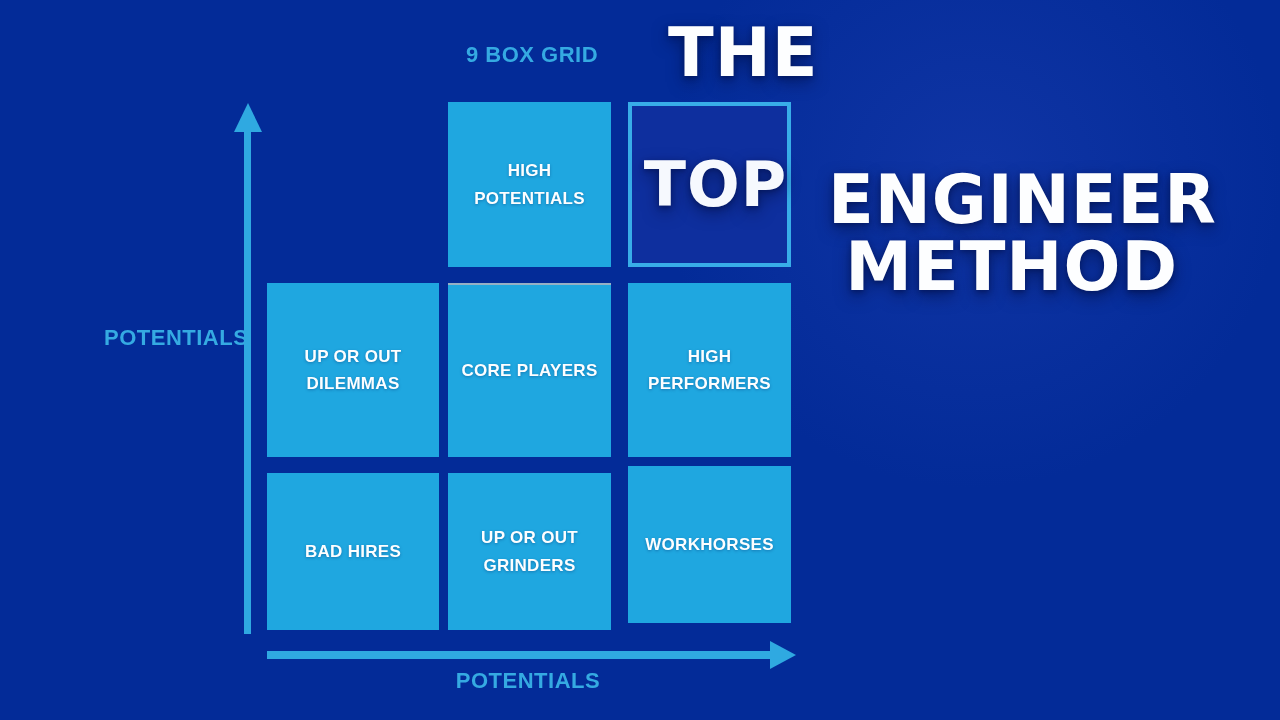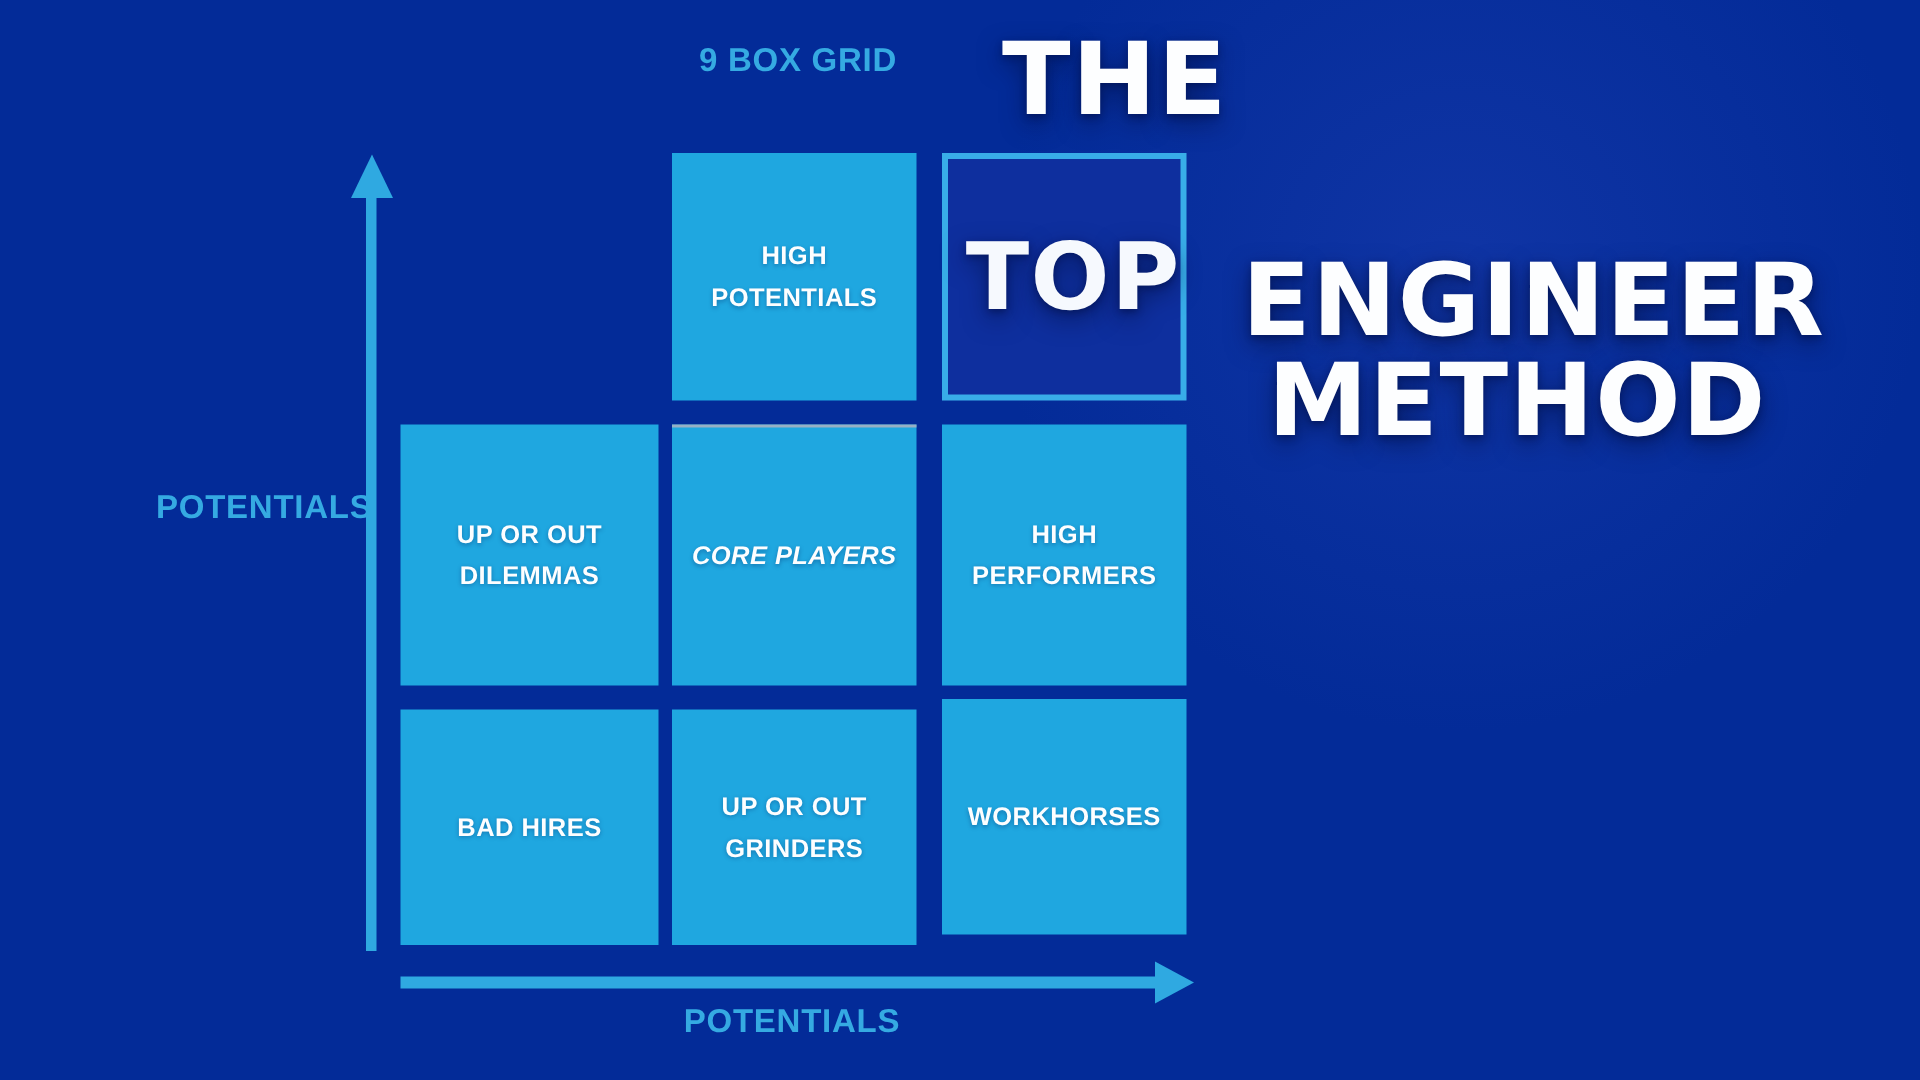--- a/index.html
+++ b/index.html
@@ -28,36 +28,36 @@
     line-height:1.6;
     letter-spacing:.3px;
     text-shadow:0 1px 3px rgba(0,30,90,.35);
   }
   .c0{left:267px;top:102px;width:172px;height:165px;}
   .c1{left:448px;top:102px;width:163px;height:165px;}
   .c2{left:628px;top:102px;width:163px;height:165px;
       background:#0e2f9e;border:4px solid #38ade8;padding-left:12px;}
   .c3{left:267px;top:283px;width:172px;height:174px;}
   .c4{left:448px;top:283px;width:163px;height:174px;
-      border-top:2px solid rgba(172,177,192,.85);font-style:italic;}
+      border-top:2px solid rgba(172,177,192,.85);}
   .c5{left:628px;top:283px;width:163px;height:174px;}
   .c6{left:267px;top:473px;width:172px;height:157px;}
   .c7{left:448px;top:473px;width:163px;height:157px;}
   .c8{left:628px;top:466px;width:163px;height:157px;}
 
   
   .caption{
     position:absolute;
     color:#35aae2;
     font-weight:bold;
     font-size:22px;
     letter-spacing:.5px;
     text-align:center;
   }
-  .grid-label{left:462px;top:27px;width:140px;}
+  .grid-label{left:462px;top:42px;width:140px;}
   .y-label{left:104px;top:325px;width:130px;}
   .x-label{left:428px;top:668px;width:200px;}
 
   
   .arrow{position:absolute;background:#2fa9e1;}
   .arrow-v-shaft{left:244px;top:128px;width:7px;height:506px;}
   .arrow-v-head{
     position:absolute;left:234px;top:103px;width:0;height:0;
     border-left:14px solid transparent;
     border-right:14px solid transparent;

